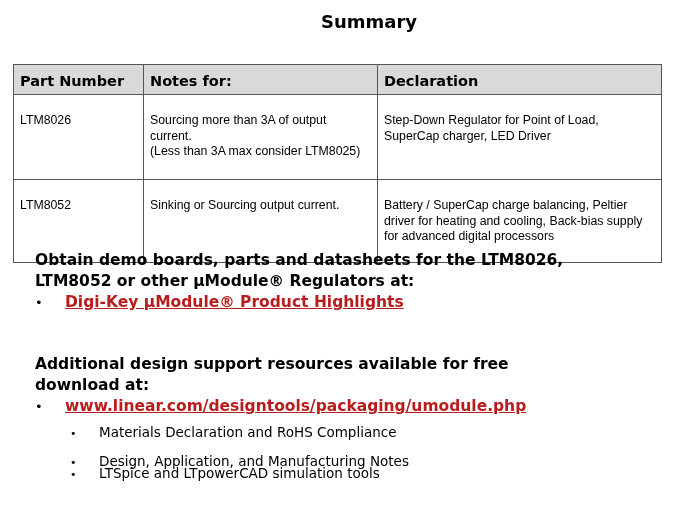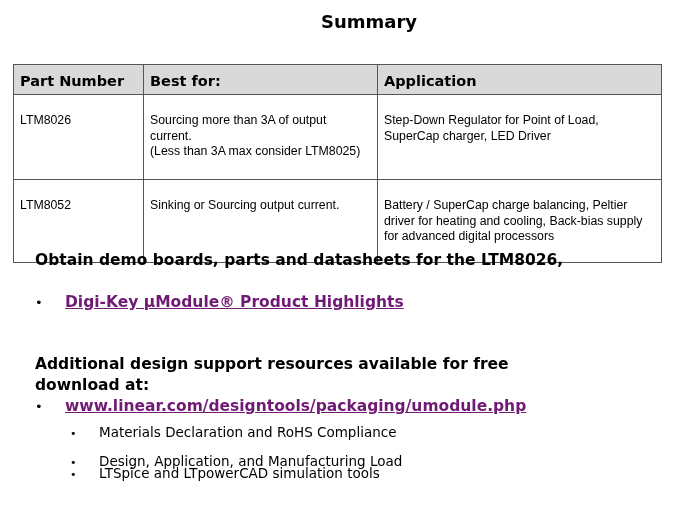--- a/index.html
+++ b/index.html
@@ -7,40 +7,40 @@
   .title { position:absolute; left:0; top:11px; width:674px; text-align:center; font-weight:bold; font-size:18px;margin-left:32px; }
   table.summary { position:absolute; left:13px; top:64px; width:648px; border-collapse:collapse; table-layout:fixed; }
   table.summary th, table.summary td { border:1px solid #555; vertical-align:top; text-align:left; }
   table.summary th { background:#d9d9d9; font-family:"DejaVu Sans", sans-serif; font-weight:bold; font-size:14.5px; height:27px; padding:2px 6px 0 6px; vertical-align:middle; }
   table.summary td { font-family:"Liberation Sans", sans-serif; font-size:12.3px; line-height:15.5px; padding:18px 6px 0 6px; }
   .row1 td { height:66px; }
   .row2 td { height:64px; }
   .block { position:absolute; left:35px; font-weight:bold; font-size:15.5px; line-height:21px; }
   .bullet-line { position:absolute; left:35px; font-size:15.5px; line-height:21px; }
   .bullet-line .dot { display:inline-block; width:30px; font-size:13px; vertical-align:top; }
-  a.link { color:#701a75; text-decoration:underline; font-weight:bold; }
+  a.link { color:#b91c1c; text-decoration:underline; font-weight:bold; }
   .sub { position:absolute; left:70px; font-size:13.5px; line-height:18px; }
   .sub .dot { display:inline-block; width:29px; font-size:11px; }
 </style>
 </head>
 <body>
 
 <div class="title">Summary</div>
 
 <table class="summary">
   <colgroup>
     <col style="width:130px">
     <col style="width:234px">
     <col style="width:284px">
   </colgroup>
   <thead>
     <tr>
       <th>Part Number</th>
-      <th>Best for:</th>
-      <th>Application</th>
+      <th>Notes for:</th>
+      <th>Declaration</th>
     </tr>
   </thead>
   <tbody>
     <tr class="row1">
       <td>LTM8026</td>
       <td>
         <div>Sourcing more than 3A of output current.</div>
         <div>(Less than 3A max consider LTM8025)</div>
       </td>
       <td>Step-Down Regulator for Point of Load, SuperCap charger, LED Driver</td>
@@ -50,33 +50,34 @@
       <td>
         <div>Sinking or Sourcing output current.</div>
       </td>
       <td>Battery / SuperCap charge balancing, Peltier driver for heating and cooling, Back-bias supply for advanced digital processors</td>
     </tr>
   </tbody>
 </table>
 
 <div class="block" style="top:250px;">
   <div>Obtain demo boards, parts and datasheets for the LTM8026,</div>
+  <div>LTM8052 or other µModule® Regulators at:</div>
 </div>
 <div class="bullet-line" style="top:292px;">
   <span class="dot">•</span><a class="link" href="#">Digi-Key µModule® Product Highlights</a>
 </div>
 
 <div class="block" style="top:354px;">
   <div>Additional design support resources available for free</div>
   <div>download at:</div>
 </div>
 <div class="bullet-line" style="top:396px;">
   <span class="dot">•</span><a class="link" href="#">www.linear.com/designtools/packaging/umodule.php</a>
 </div>
 <div class="sub" style="top:416px;margin-top:48px;">
   <span class="dot">•</span><span>LTSpice and LTpowerCAD simulation tools</span>
 </div>
 <div class="sub" style="top:423px;">
   <span class="dot">•</span><span>Materials Declaration and RoHS Compliance</span>
 </div>
 <div class="sub" style="top:452px;">
-  <span class="dot">•</span><span>Design, Application, and Manufacturing Load</span>
+  <span class="dot">•</span><span>Design, Application, and Manufacturing Notes</span>
 </div>
 
 </body></html>

